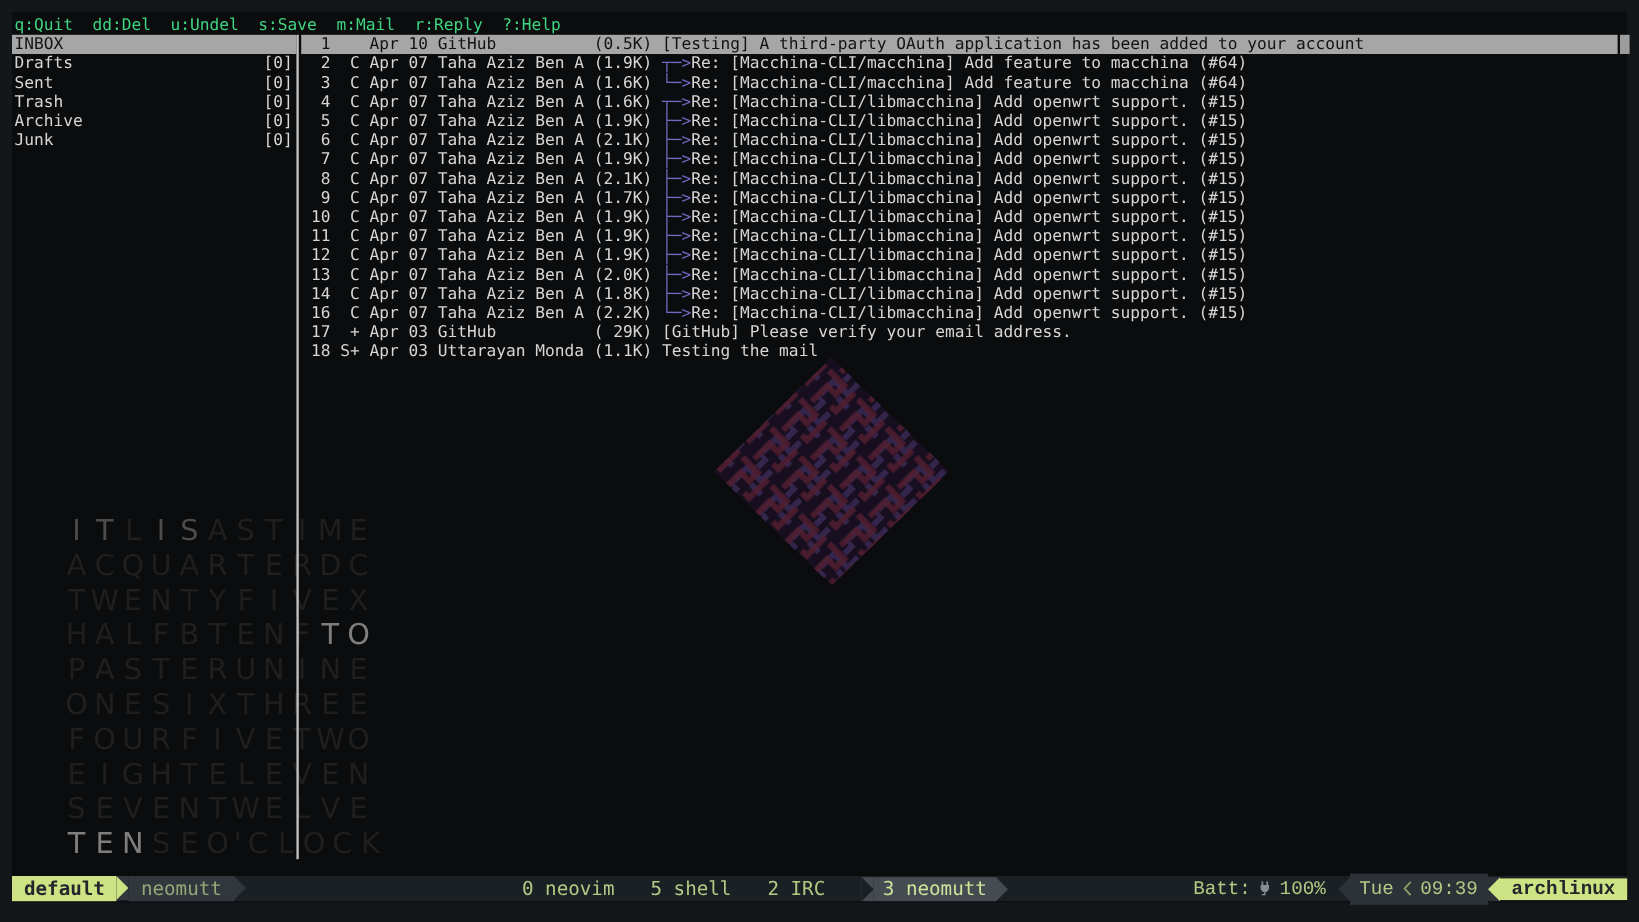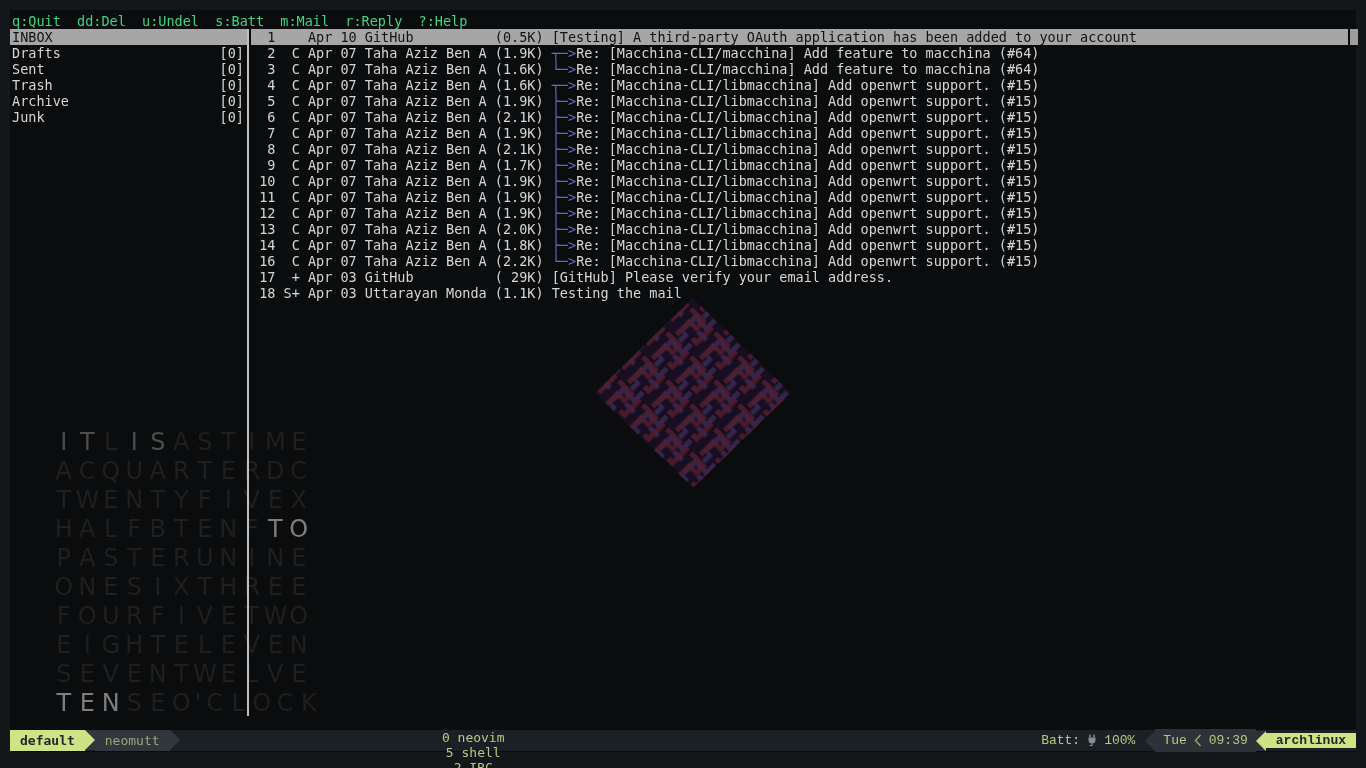--- a/index.html
+++ b/index.html
@@ -38,29 +38,29 @@
     font-family:"DejaVu Sans","Liberation Sans",sans-serif;font-size:24px;}
   .ck-row{display:flex;height:29px;line-height:29px;}
   .ck{width:23.5px;text-align:center;color:#1f1f1f;}
   .ck.apos{width:10px;}
   .ck.on{color:#4c4c4c;}
   .ck.bright{color:#7e7e7e;}
   
   #maze{position:absolute;left:585px;top:288px;z-index:0;opacity:.92;}
   
   #tmuxbar{position:absolute;left:0;top:720px;width:1346px;height:21px;background:var(--barbg);
-    z-index:3;font-size:13px;display:flex;align-items:stretch;}
+    z-index:3;font-size:16px;display:flex;align-items:stretch;}
   .seg{display:flex;align-items:center;height:21px;}
   .pl-r{width:0;height:0;border-top:10.5px solid transparent;border-bottom:10.5px solid transparent;border-left:10px solid transparent;}
   .pl-l{width:0;height:0;border-top:10.5px solid transparent;border-bottom:10.5px solid transparent;border-right:10px solid transparent;}
   #seg-session{background:var(--accent);color:var(--dark);font-weight:bold;padding:0 10px;}
   #arr1{border-left-color:var(--accent);background:var(--seg);}
   #seg-pane{background:var(--seg);color:#94a878;padding:0 10px;}
   #arr2{border-left-color:var(--seg);}
-  #windows{position:absolute;left:425px;top:0;height:21px;display:flex;align-items:center;color:var(--pale);flex-direction:column;}
+  #windows{position:absolute;left:425px;top:0;height:21px;display:flex;align-items:center;color:var(--pale);}
   .win{margin-right:30px;white-space:pre;}
   #win-active-wrap{display:flex;align-items:stretch;margin-right:0;}
   #arr3{border-left-color:var(--barbg);background:var(--segact);}
   #win-active{background:var(--segact);color:#cfe39b;padding:0 8px;display:flex;align-items:center;white-space:pre;}
   #arr4{border-left-color:var(--segact);}
   #right-group{position:absolute;right:0;top:0;height:21px;display:flex;align-items:center;color:var(--pale);font-family:Liberation Mono, monospace;}
   .rg-txt{display:flex;align-items:center;white-space:pre;}
   #arr5{border-right-color:#2c3238;background:transparent;}
   #seg-datetime{background:#2c3238;display:flex;align-items:center;padding:4px 8px;}
   #arr6{border-right-color:var(--accent);background:#2c3238;}
@@ -218,21 +218,21 @@
           <polygon points="98,0 196,95 98,190 0,95"></polygon>
         </clipPath>
     </defs>
     <g clip-path="url(#dmd)">
       <polygon points="98,0 196,95 98,190 0,95" fill="#190f22"></polygon>
       <rect x="0" y="0" width="196" height="190" fill="url(#mzB)" opacity="0.9"></rect>
       <rect x="0" y="0" width="196" height="190" fill="url(#mzA)" opacity="0.85"></rect>
     </g>
   </svg>
 
-  <div id="menubar" class="line"><span>q:Quit</span>  <span>dd:Del</span>  <span>u:Undel</span>  <span>s:Batt</span>  <span>m:Mail</span>  <span>r:Reply</span>  <span>?:Help</span></div>
+  <div id="menubar" class="line"><span>q:Quit</span>  <span>dd:Del</span>  <span>u:Undel</span>  <span>s:Save</span>  <span>m:Mail</span>  <span>r:Reply</span>  <span>?:Help</span></div>
 
   <div id="sidebar">
       <div class="sb-row sel">
         <span>INBOX</span>
         <span class="grow"></span>
         <span>[0]</span>
       </div>
       <div class="sb-row">
         <span>Drafts</span>
         <span class="grow"></span>

